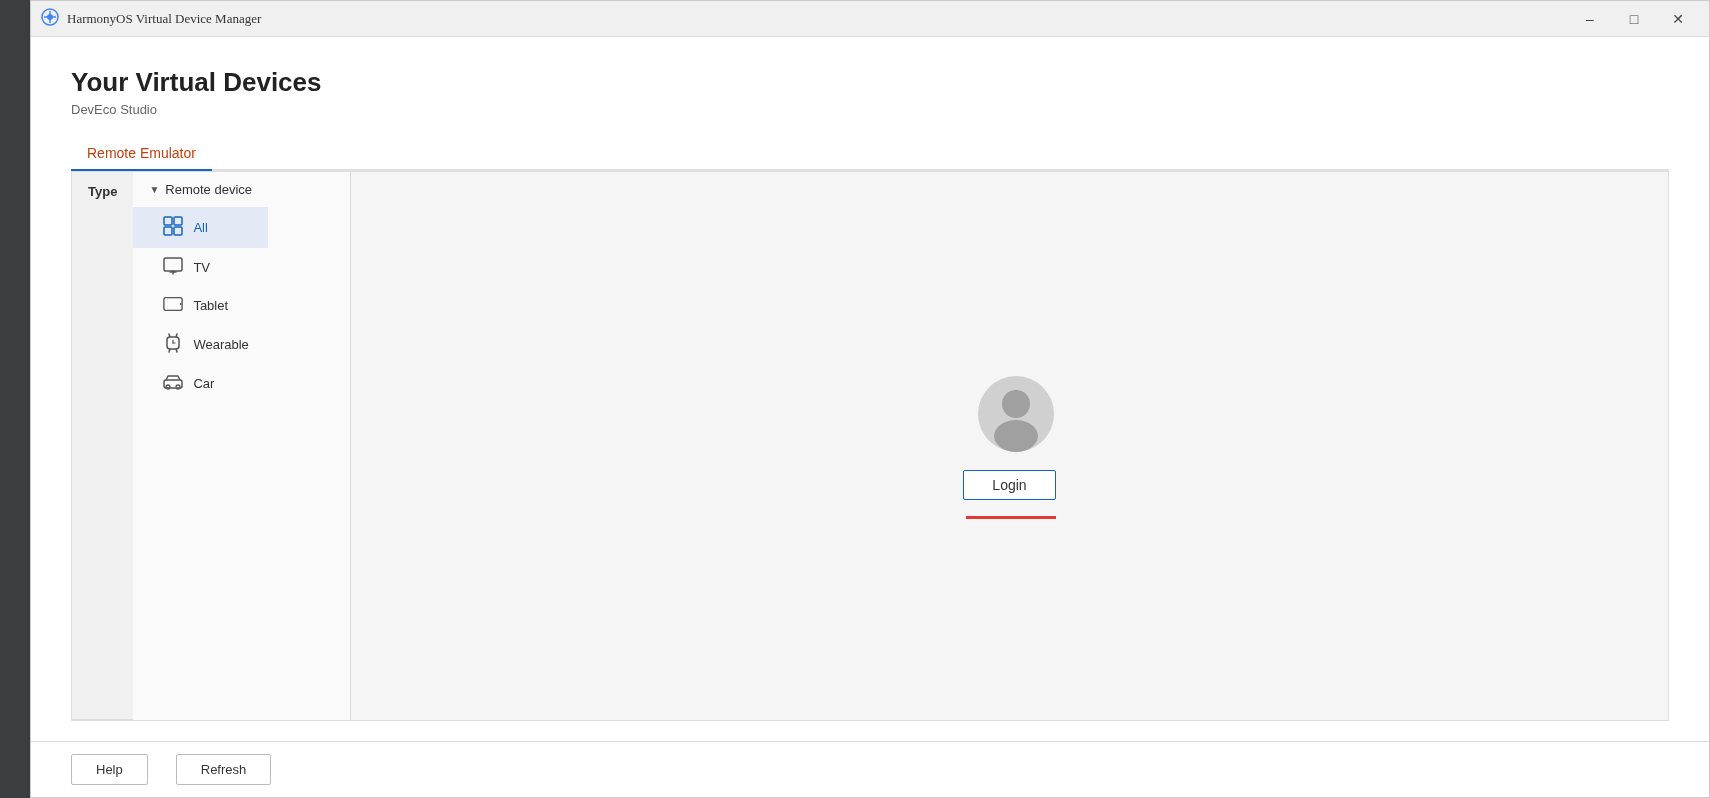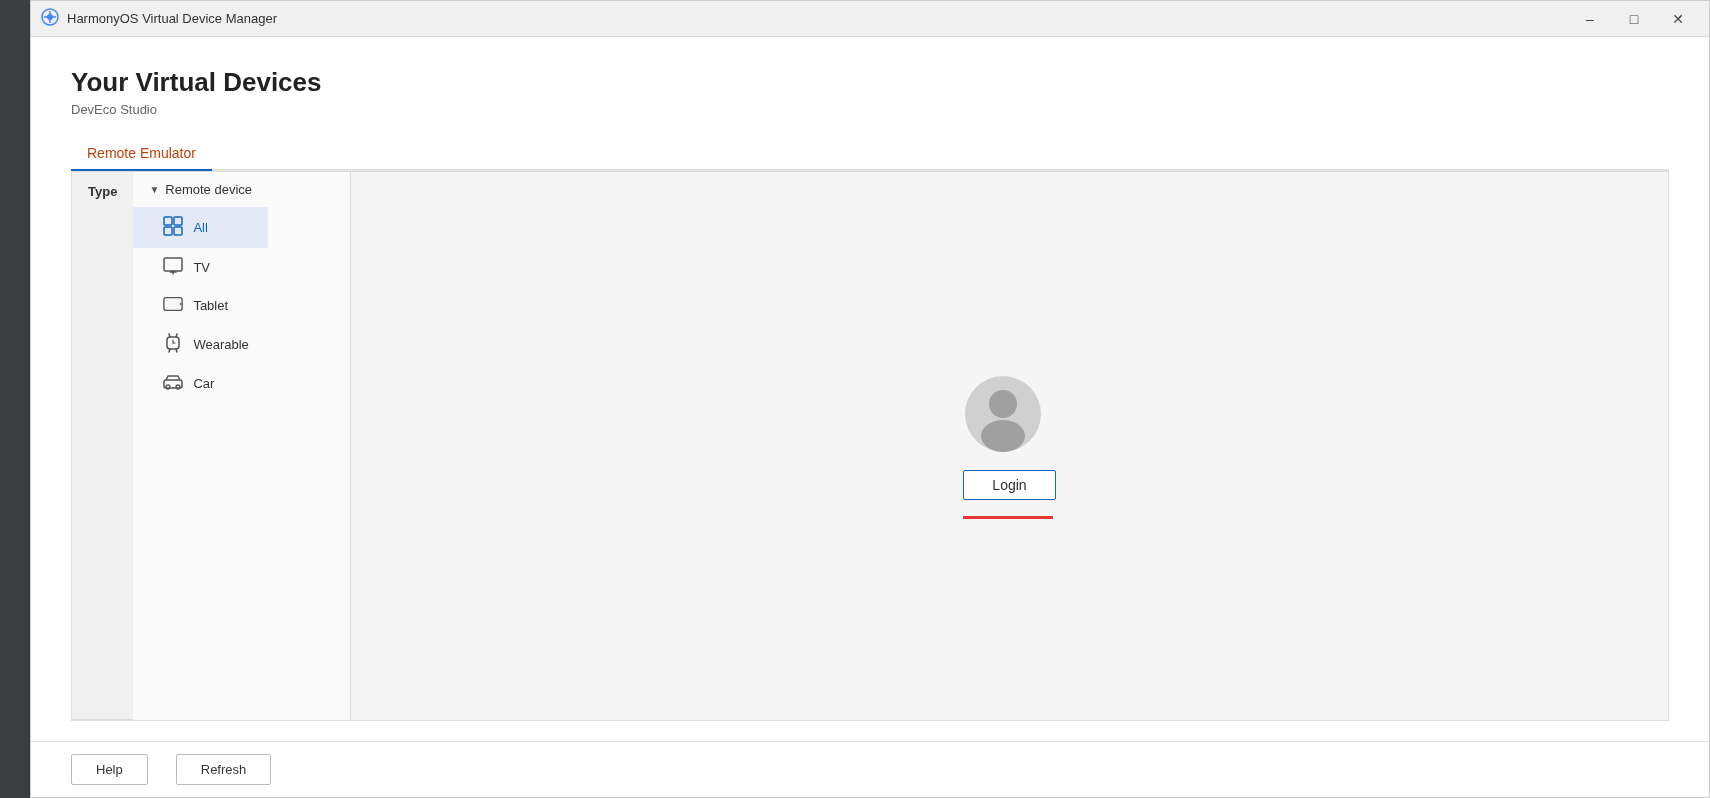--- a/index.html
+++ b/index.html
@@ -45,20 +45,21 @@
       border-bottom: 1px solid #ddd;
       flex-shrink: 0;
     }
     .win-title-logo {
       margin-right: 8px;
     }
     .win-title-text {
       font-size: 13px;
       color: #333;
       flex: 1;
+      font-family: Liberation Serif, serif;
     }
     .win-controls {
       display: flex;
       gap: 2px;
     }
     .win-ctrl-btn {
       width: 42px;
       height: 28px;
       background: transparent;
       border: none;
@@ -183,21 +184,21 @@
       background: #f5f5f5;
       display: flex;
       align-items: center;
       justify-content: center;
       position: relative;
     }
 
     .login-container {
       display: flex;
       flex-direction: column;
-      align-items: flex-start;
+      align-items: flex-end;
       gap: 16px;
     }
 
     .avatar-icon {
       width: 80px;
       height: 80px;
     }
 
     .login-btn {
       padding: 6px 28px;

